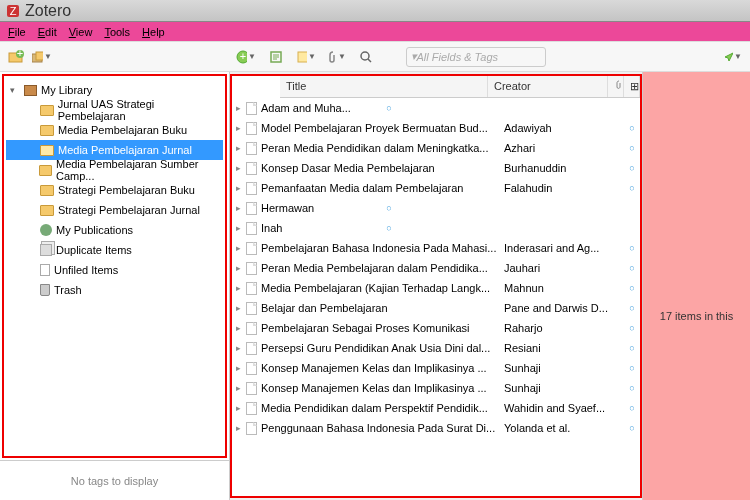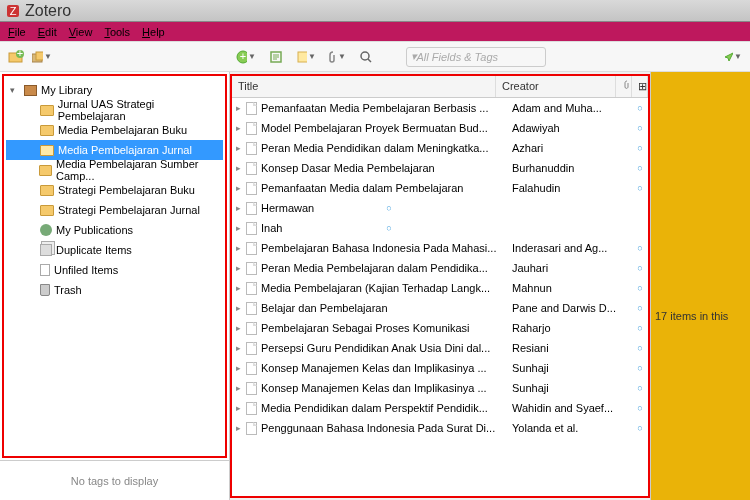--- a/index.html
+++ b/index.html
@@ -1,20 +1,20 @@
 <!DOCTYPE html>
 <html><head>
 <meta charset="utf-8">
 <style>
 * { box-sizing: border-box; margin: 0; padding: 0; font-family: "Segoe UI", Tahoma, sans-serif; font-size: 11px; }
 body { background: #f0f0f0; width: 750px; height: 500px; overflow: hidden; }
 .titlebar { height: 22px; background: linear-gradient(#d9d9d9, #c4c4c4); border-bottom: 1px solid #888; display: flex; align-items: center; padding: 0 6px; }
 .titlebar .app-icon { width: 14px; height: 14px; margin-right: 5px; }
 .titlebar .title { color: #333; font-size: 16px; }
-.menubar { height: 20px; background: #be185d; display: flex; align-items: center; padding: 0 4px; gap: 4px; border-bottom: 1px solid #ddd; }
+.menubar { height: 20px; background: #ec4899; display: flex; align-items: center; padding: 0 4px; gap: 4px; border-bottom: 1px solid #ddd; }
 .menubar span { padding: 2px 4px; cursor: default; }
 .menubar span u { text-decoration: underline; }
 .toolbar { height: 30px; background: #f7f7f7; border-bottom: 1px solid #ddd; display: flex; align-items: center; }
 .toolbar .left { width: 230px; display: flex; align-items: center; gap: 6px; padding-left: 6px; }
 .toolbar .mid { display: flex; align-items: center; gap: 10px; padding-left: 6px; }
 .toolbar .search { margin-left: 20px; width: 140px; height: 20px; border: 1px solid #ccc; border-radius: 3px; padding: 0 4px; color: #aaa; font-style: italic; display: flex; align-items: center; }
 .toolbar .right { margin-left: auto; padding-right: 8px; color: #777; }
 .tb-btn { width: 20px; height: 20px; display: flex; align-items: center; justify-content: center; }
 .drop { font-size: 8px; color: #666; margin-left: 1px; }
 .main { display: flex; height: 428px; }
@@ -26,35 +26,35 @@
 .tree-row .exp { width: 10px; font-size: 9px; color: #666; }
 .folder-icon { width: 14px; height: 11px; background: #f5c96b; border: 1px solid #c99a3a; border-radius: 1px; }
 .folder-icon.open { background: #ffe9a8; }
 .box-icon { width: 13px; height: 11px; background: #c98a4a; border: 1px solid #8a5a2a; }
 .green-icon { width: 12px; height: 12px; border-radius: 50%; background: #7a7; }
 .dup-icon { width: 12px; height: 12px; background: #ddd; border: 1px solid #aaa; box-shadow: 2px -2px 0 #eee, 2px -2px 0 1px #aaa; }
 .file-icon { width: 10px; height: 12px; background: #fff; border: 1px solid #aaa; }
 .trash-icon { width: 10px; height: 12px; background: #ccc; border: 1px solid #888; border-radius: 0 0 2px 2px; }
 .tags { height: 40px; border-top: 1px solid #ccc; display: flex; align-items: center; justify-content: center; color: #888; text-align: right; }
 .center { flex: 1; background: #fff; display: flex; flex-direction: column; border: 2px solid #e00; margin: 2px 0 2px 0; }
-.list-header { display: flex; height: 22px; border-bottom: 1px solid #ccc; background: #f5f5f5; }
+.list-header { display: flex; height: 22px; border-bottom: 1px solid #ccc; background: #f5f5f5; margin-left: 48px; }
 .list-header div { padding: 4px 6px; border-right: 1px solid #ddd; color: #333; }
 .col-title { flex: 1; }
 .col-creator { width: 120px; }
 .col-att { width: 16px; text-align: center; }
 .col-ex { width: 16px; text-align: center; }
 .items { flex: 1; overflow: hidden; }
 .item-row { display: flex; align-items: center; height: 20px; padding-left: 4px; }
 .item-row .exp { width: 10px; font-size: 9px; color: #888; }
 .item-row .doc { width: 11px; height: 13px; background: #fff; border: 1px solid #bbb; margin-right: 4px; position: relative; }
 .item-row .doc::after { content: ""; position: absolute; right: -1px; top: -1px; border: 2px solid transparent; border-left-color: #ddd; border-bottom-color: #ddd; }
 .item-row .t { flex: 1; white-space: nowrap; overflow: hidden; text-overflow: ellipsis; padding-right: 4px; }
 .item-row .cr { width: 120px; white-space: nowrap; overflow: hidden; text-overflow: ellipsis; }
 .item-row .dot { width: 16px; text-align: center; color: #4aa3df; font-size: 9px; }
-.right-pane { width: 100px; background: #eab308; border-left: 1px solid #ccc; padding: 8px 4px; color: #333; display: flex; align-items: flex-start; }
+.right-pane { width: 108px; background: #fca5a5; border-left: 1px solid #ccc; padding: 8px 4px; color: #333; display: flex; align-items: flex-start; justify-content: center; }
 .right-pane .txt { margin-top: 230px; white-space: nowrap; }
 svg { display: block; }
 </style>
 </head>
 <body>
 
 <div class="titlebar">
   <span class="app-icon">
     <svg width="14" height="14">
         <rect x="1" y="1" width="12" height="12" fill="#c33" rx="2"></rect>
@@ -207,21 +207,20 @@
           <svg width="10" height="10">
             <path d="M5 1c-1.5 0-2 1-2 2v4c0 .7.5 1.4 1.4 1.4S6 7.7 6 7V3" fill="none" stroke="#888"></path>
           </svg>
         </div>
       <div class="col-ex">⊞</div>
     </div>
     <div class="items" id="items">
         <div class="item-row">
           <span class="exp">▸</span>
           <span class="doc"></span>
-          <span class="t">Pemanfaatan Media Pembelajaran Berbasis ...</span>
           <span class="cr">Adam and Muha...</span>
           <span class="dot">○</span>
         </div>
         <div class="item-row">
           <span class="exp">▸</span>
           <span class="doc"></span>
           <span class="t">Model Pembelajaran Proyek Bermuatan Bud...</span>
           <span class="cr">Adawiyah</span>
           <span class="dot">○</span>
         </div>

